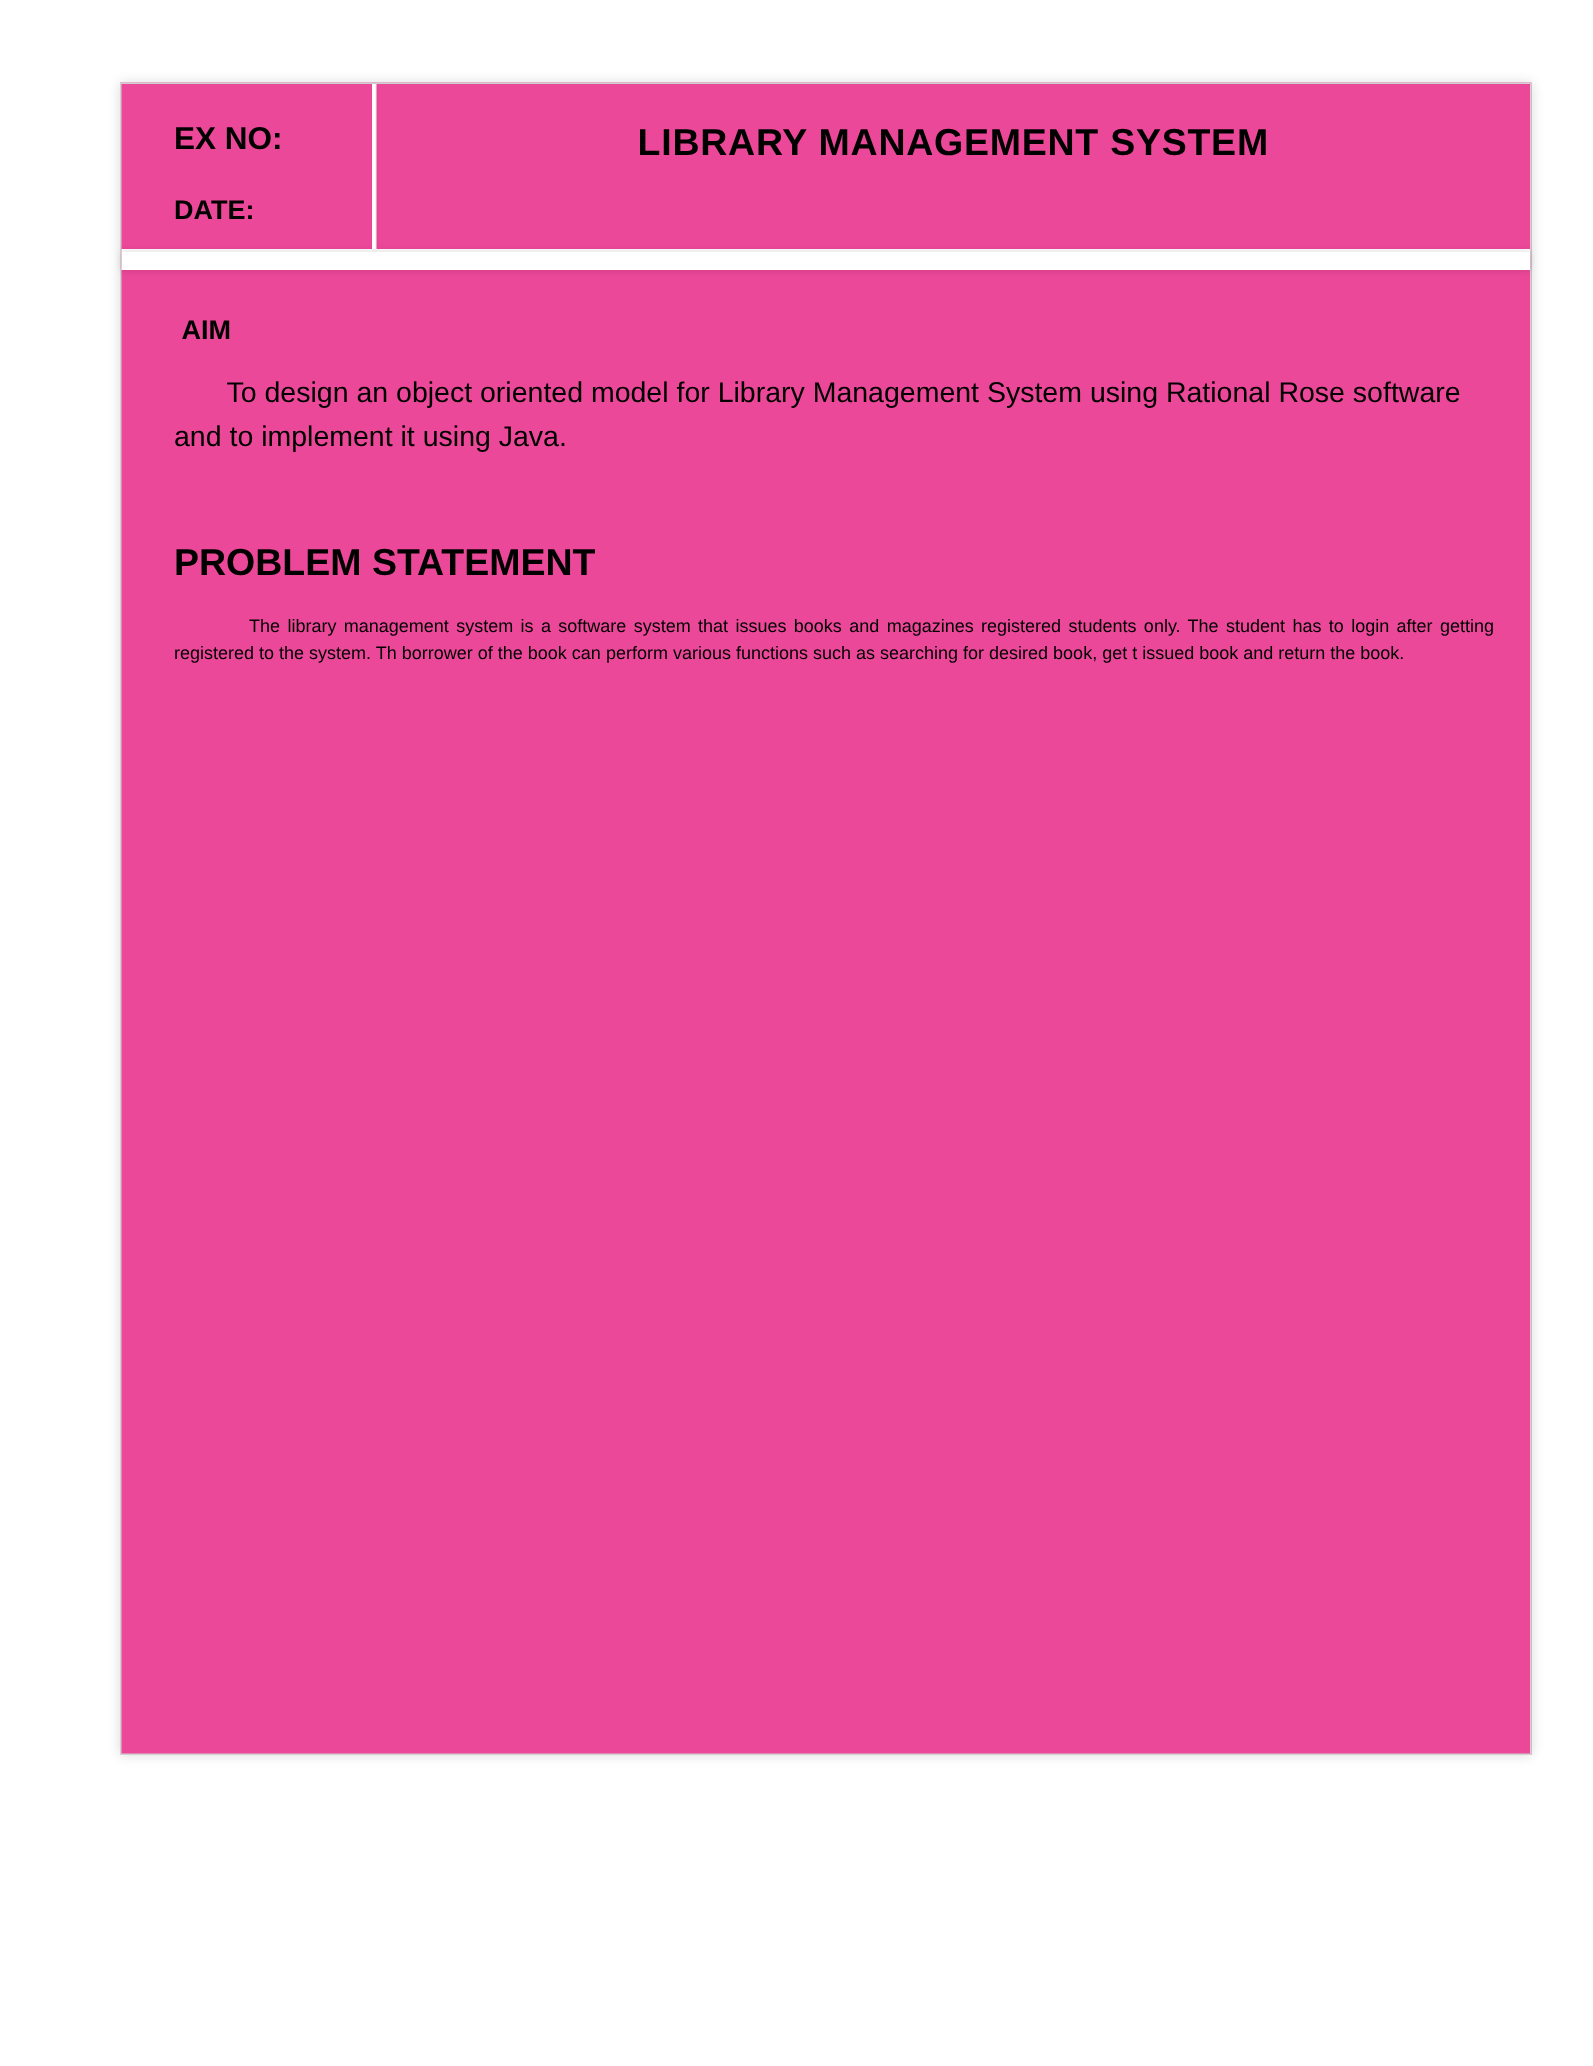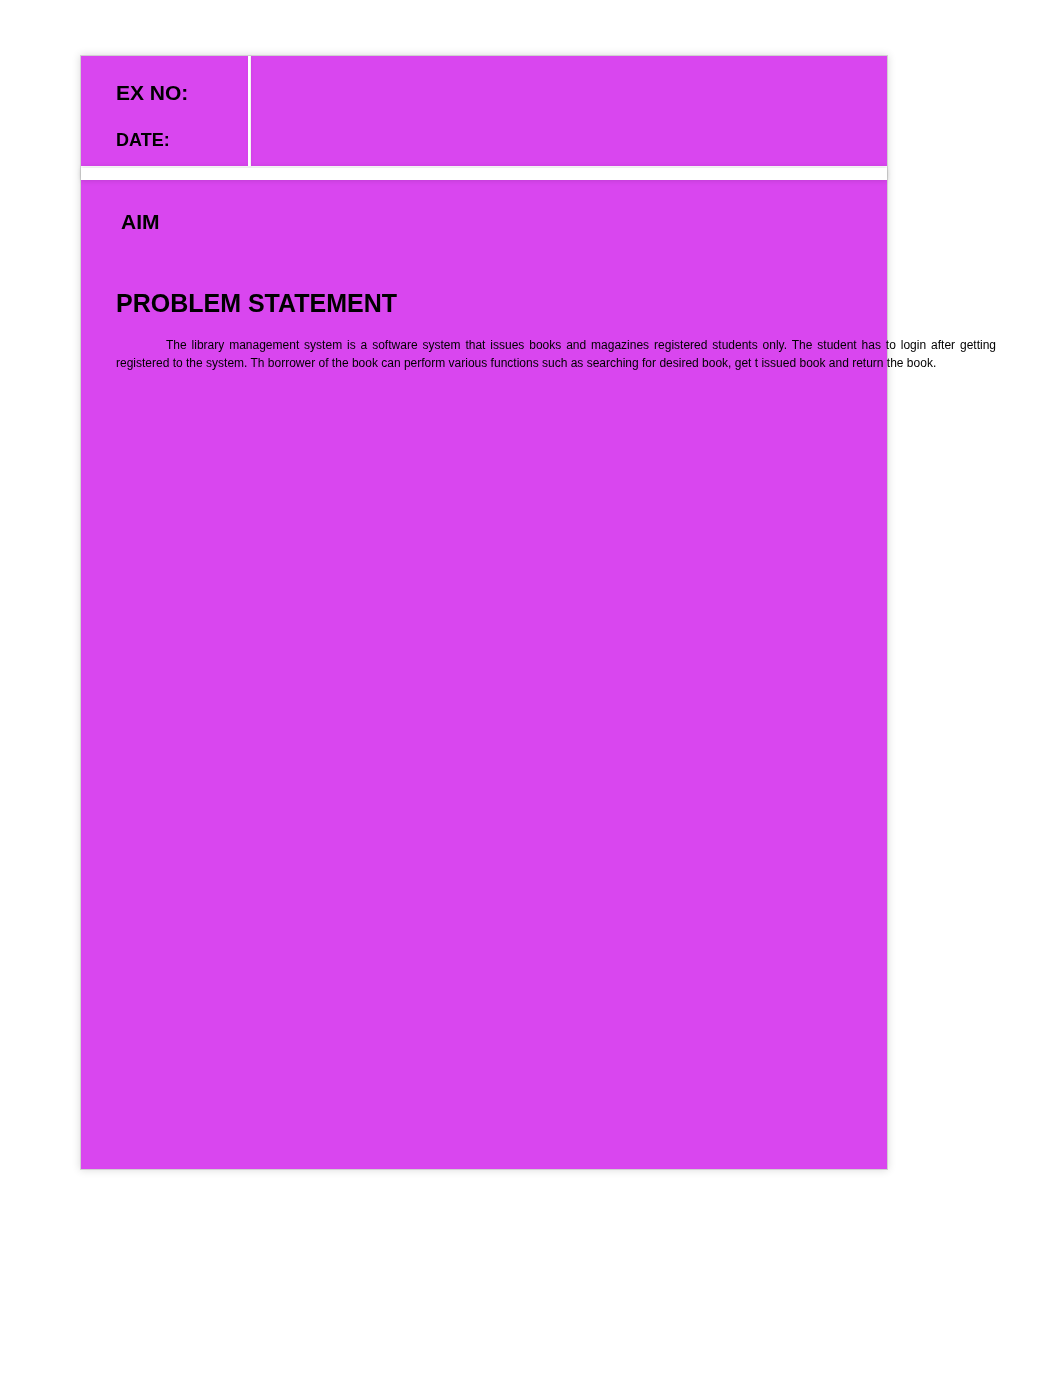--- a/index.html
+++ b/index.html
@@ -14,25 +14,25 @@
       width: 1062px;
       height: 1377px;
       position: relative;
       overflow: hidden;
     }
     
     .page-container {
       position: absolute;
       top: 55px;
       left: 80px;
-      width: 808px;
+      width: 941px;
       height: 1115px;
       border: 1px solid #d0d0d0;
       box-shadow: 0 0 8px rgba(0,0,0,0.15);
-      background: #d946ef;
+      background: #ec4899;
     }
     
     .header-table {
       display: flex;
       width: 100%;
       border-bottom: 2px solid #ffffff;
     }
     
     .header-left {
       width: 170px;
@@ -84,21 +84,21 @@
       box-shadow: 0 2px 4px rgba(0,0,0,0.08), 0 -2px 4px rgba(0,0,0,0.08);
       margin: 0;
     }
     
     .content {
       padding: 30px 35px 20px 35px;
     }
     
     .section-heading {
       font-weight: bold;
-      font-size: 21px;
+      font-size: 18px;
       color: #000000;
       margin-bottom: 18px;
       margin-left: 5px;
     }
     
     .section-heading-ps {
       font-weight: bold;
       font-size: 25px;
       color: #000000;
       margin-top: 55px;
@@ -126,26 +126,30 @@
 </head>
 <body>
 
 <div class="page-container">
 
   <div class="header-table">
     <div class="header-left">
       <div class="ex-no">EX NO:</div>
       <div class="date-label">DATE:</div>
     </div>
+    <div class="header-right">
+      <div class="title">LIBRARY MANAGEMENT SYSTEM</div>
+    </div>
   </div>
 
   <div class="divider"></div>
 
   <div class="content">
 
     <div class="section-heading">AIM</div>
+    <p class="aim-text">To design an object oriented model for Library Management System using Rational Rose software and to implement it using Java.</p>
 
     <div class="section-heading-ps">PROBLEM STATEMENT</div>
     <p class="ps-text">The library management system is a software system that issues books and magazines registered students only. The student has to login after getting registered to the system. Th borrower of the book can perform various functions such as searching for desired book, get t issued book and return the book.</p>
 
   </div>
 
 </div>
 
 </body></html>

